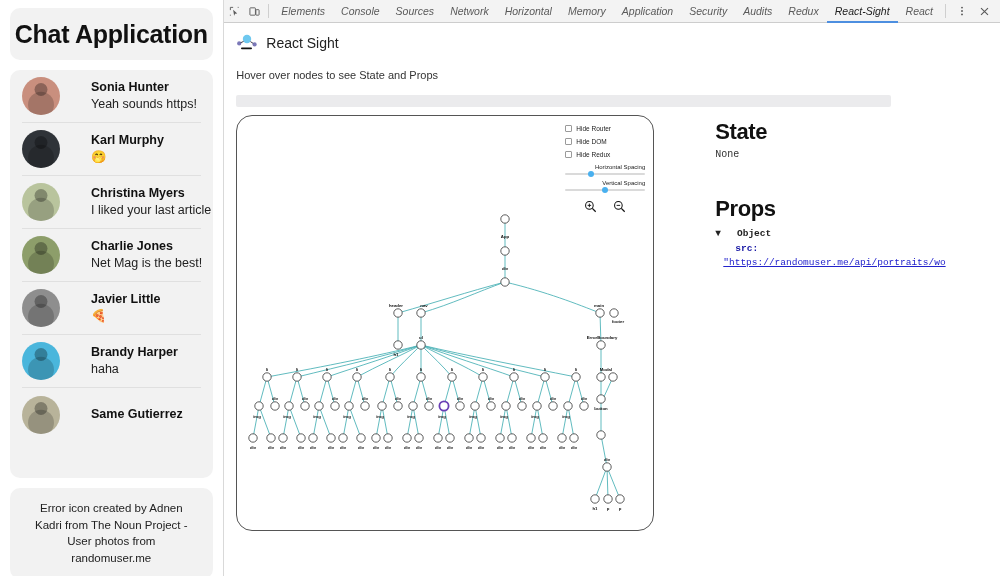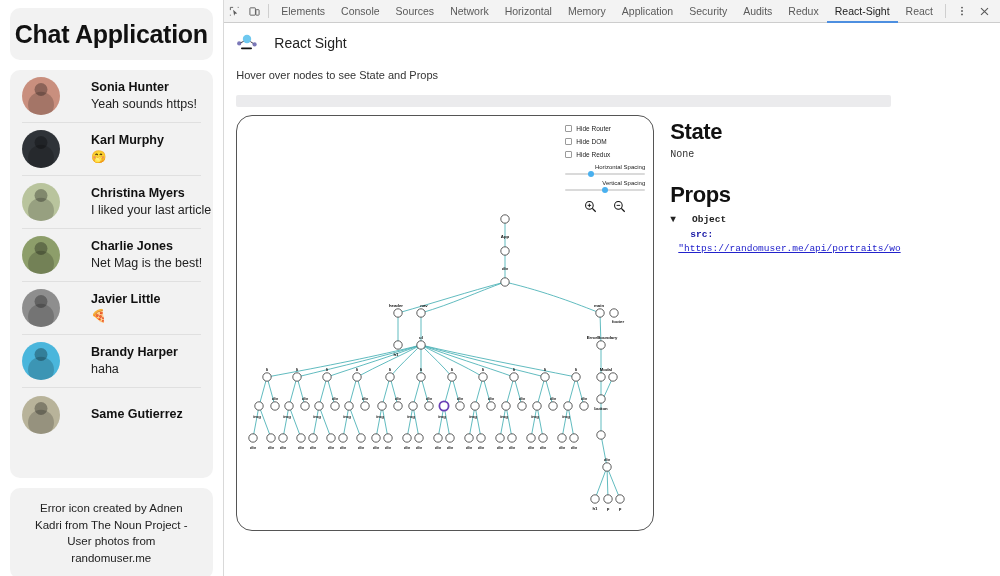--- a/index.html
+++ b/index.html
@@ -90,37 +90,37 @@
     font-size: 10.5px; color:#5a5a5a;
   }
   .dt-icon-btn {
     width:20px; height:23px; display:flex; align-items:center; justify-content:center;
     color:#5a5a5a;
   }
   .dt-sep { width:1px; height:14px; background:#cfcfcf; margin:0 4px; }
   .dt-tabs { display:flex; align-items:center; height:23px; flex:1; }
   .dt-tab {
     padding: 0 8px; height:23px; line-height:23px;
-    white-space:nowrap; color:#5a5a5a;
+    white-space:nowrap; color:#5a5a5a;font-style:italic;
   }
   .dt-tab.active { color:#222; box-shadow: inset 0 -2px 0 #4d8fe0; }
   .dt-right { display:flex; align-items:center; padding-right:6px; gap:2px;}
 
   .dt-body { flex:1; background:#fff; position:relative; padding: 10px 12px 0 12px; overflow:hidden;}
-  .rs-header { display:flex; align-items:center; gap:16px; }
+  .rs-header { display:flex; align-items:center; gap:8px; }
   .rs-logo { width:22px; height:20px; }
   .rs-title { font-size:14px; color:#222; }
   .rs-sub { font-size:11px; color:#333; margin-top:16px; }
   .gray-bar {
     margin-top: 14px; height: 12px;
     background: #ebebed; border-radius: 2px;
     width: 655px;
   }
 
-  .rs-main { display:flex; margin-top: 8px; }
+  .rs-main { display:flex; margin-top: 8px; gap: 45px; }
   .graph-box {
     width: 418px; height: 416px;
     border:1px solid #555; border-radius: 16px;
     position:relative; background:#fff; overflow:hidden;
   }
 
   
   .controls { position:absolute; right:8px; top:6px; width:80px; }
   .ctrl-row { display:flex; align-items:center; gap:4px; height:13px; justify-content:flex-start;}
   .cbox {
@@ -135,21 +135,21 @@
   .zoom-row { display:flex; justify-content:center; gap:16px; margin-top:6px; color:#111;}
 
   
   .graph-svg { position:absolute; left:0; top:0; }
   .nlabel { font-family:"Liberation Sans", sans-serif; font-size:4.3px; fill:#111; text-anchor:middle; font-weight:bold;}
 
   
   .sp-panel { margin-left: 16px; width: 230px; padding-top:4px;}
   .sp-h { font-size:22px; font-weight:bold; color:#111; letter-spacing:-0.4px;}
   .sp-mono { font-family:"Liberation Mono", monospace; font-size:10px; color:#333; margin-top:4px;}
-  .sp-h2 { margin-top:22px; }
+  .sp-h2 { margin-top:36px; }
   .props-tree { font-family:"Liberation Mono", monospace; font-size:9.5px; color:#222; margin-top:5px; line-height:1.55;}
   .props-obj { font-weight:bold;margin-left:16px; }
   .props-key { margin-left:20px; color:#1a1aa6; font-weight:bold;}
   .props-val { margin-left:8px; color:#2222cc; text-decoration:underline; white-space:nowrap; }
 </style>
 </head>
 <body>
 
 <div id="app">
 

